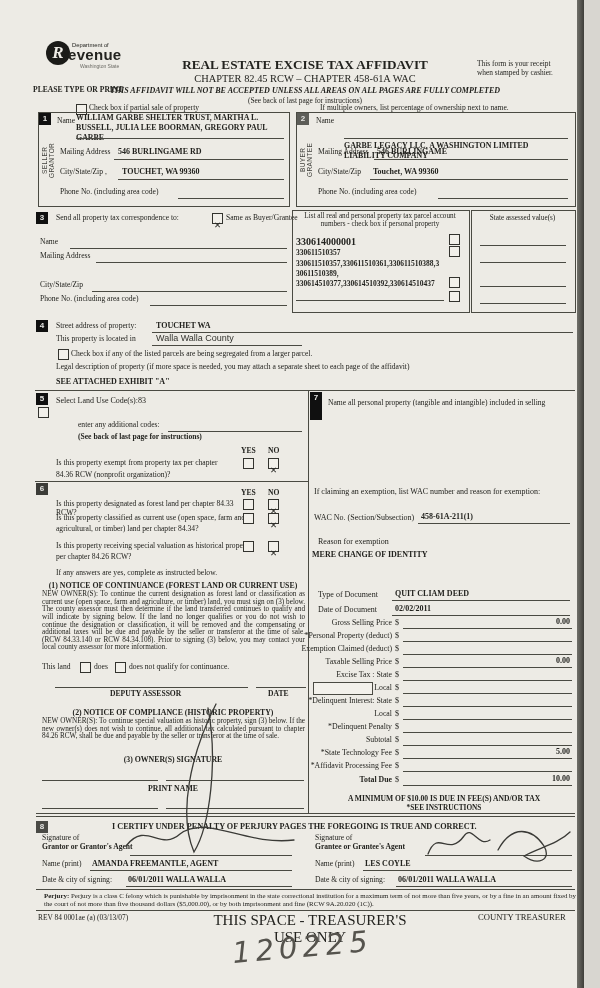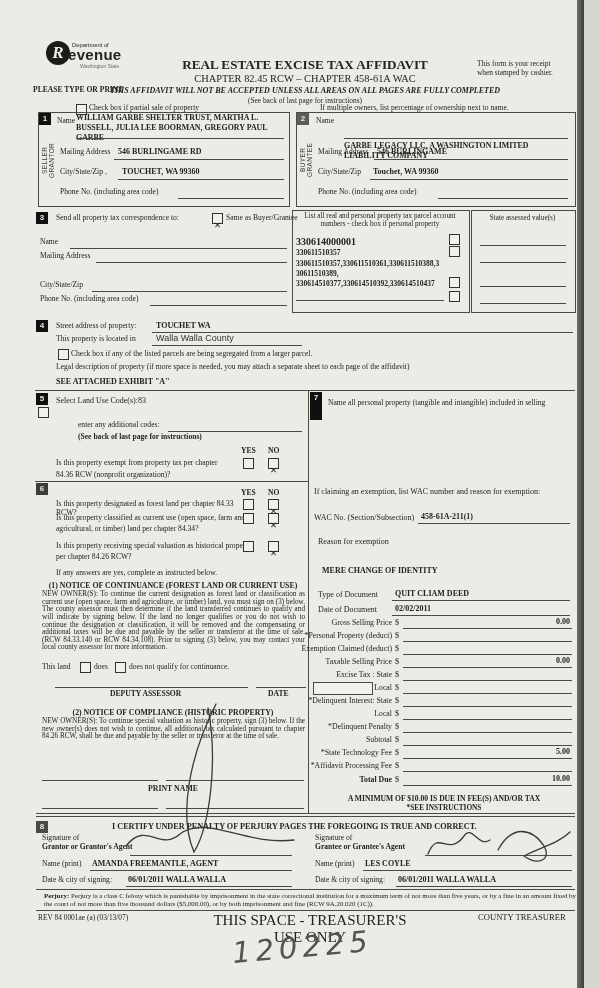--- a/index.html
+++ b/index.html
@@ -171,34 +171,35 @@
   <span class="cb" style="left:80px;top:662px;"></span>
   <div class="abs t" style="left:94px;top:663px;">does</div>
   <span class="cb" style="left:115px;top:662px;"></span>
   <div class="abs t" style="left:129px;top:663px;">does not  qualify for continuance.</div>
   <div class="hl" style="left:55px;top:687px;width:193px;"></div>
   <div class="hl" style="left:256px;top:687px;width:50px;"></div>
   <div class="abs t b" style="left:110px;top:690px;">DEPUTY ASSESSOR</div>
   <div class="abs t b" style="left:268px;top:690px;">DATE</div>
   <div class="abs b ctr" style="left:40px;top:708px;width:266px;font-size:7.8px;">(2) NOTICE OF COMPLIANCE (HISTORIC PROPERTY)</div>
   <div class="abs just t7" style="left:42px;top:718px;width:263px;">NEW OWNER(S): To continue special valuation as historic property, sign (3) below. If the new owner(s) does not wish to continue, all additional tax calculated pursuant to chapter 84.26 RCW, shall be due and payable by the seller or transferor at the time of sale.</div>
+  <div class="abs b ctr" style="left:40px;top:755px;width:266px;font-size:7.8px;">(3) OWNER(S) SIGNATURE</div>
   <div class="hl" style="left:42px;top:780px;width:116px;"></div>
   <div class="hl" style="left:166px;top:780px;width:138px;"></div>
   <div class="abs b ctr" style="left:40px;top:784px;width:266px;font-size:7.8px;">PRINT NAME</div>
   <div class="hl" style="left:42px;top:808px;width:116px;"></div>
   <div class="hl" style="left:166px;top:808px;width:138px;"></div>
 
   <div class="num" style="left:310px;top:392px;height:28px;">7</div>
   <div class="abs t" style="left:328px;top:399px;width:240px;">Name all personal property (tangible and intangible) included in selling</div>
   <div class="abs t8" style="left:314px;top:487px;width:258px;">If claiming an exemption, list WAC number and reason for exemption:</div>
   <div class="abs t8" style="left:314px;top:513px;">WAC No. (Section/Subsection)</div>
   <div class="abs b t8" style="left:421px;top:512px;">458-61A-211(1)</div>
   <div class="hl" style="left:418px;top:523px;width:152px;"></div>
   <div class="abs t8" style="left:318px;top:537px;">Reason for exemption</div>
-  <div class="abs b t8" style="left:322px;top:550px;margin-top:16px;">MERE CHANGE OF IDENTITY</div>
+  <div class="abs b t8" style="left:312px;top:550px;">MERE CHANGE OF IDENTITY</div>
   <div class="abs t8" style="left:318px;top:590px;">Type of Document</div>
   <div class="abs b t8" style="left:395px;top:589px;">QUIT CLIAM  DEED</div>
   <div class="hl" style="left:392px;top:600px;width:178px;"></div>
   <div class="abs t8" style="left:318px;top:605px;">Date of Document</div>
   <div class="abs b t8" style="left:395px;top:604px;">02/02/2011</div>
   <div class="hl" style="left:392px;top:615px;width:178px;"></div>
 
   <div class="flab" style="top:618px;">Gross Selling Price</div>
     <div class="abs t8" style="left:395px;top:618px;">$</div>
     <div class="hl" style="left:403px;top:628px;width:169px;"></div>

